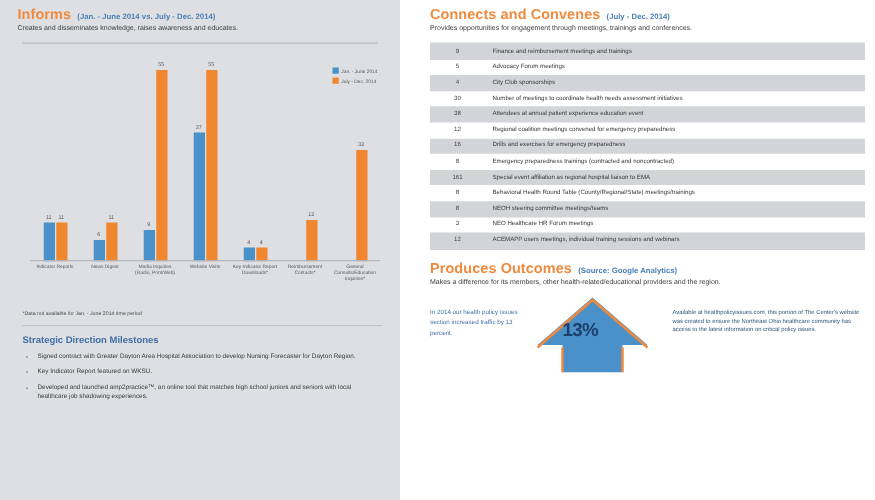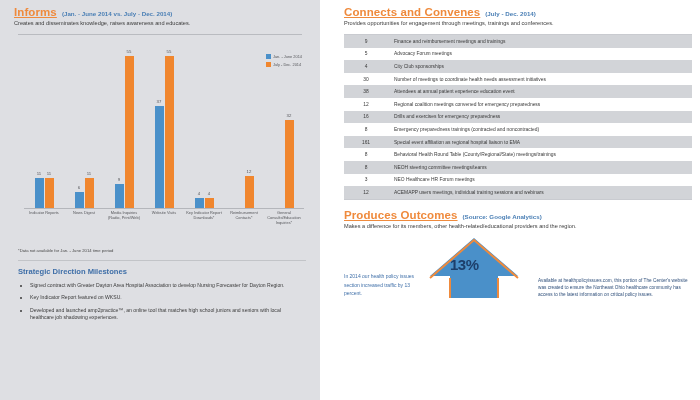--- a/index.html
+++ b/index.html
@@ -25,21 +25,20 @@
     background:#ffffff;
     padding:6px 8px 0 24px;
     position:relative;
   }
 
   
   .sec-head { display:flex; align-items:baseline; gap:5px; white-space:nowrap; }
   .sec-title {
     font-size:11.5px; font-weight:bold; color:#ef8a3c;
     letter-spacing:.1px;
-    text-decoration:underline;
   }
   .sec-sub { font-size:6.2px; color:#4a7fb5; font-weight:bold; }
   .sec-desc {
     font-size:5.6px; color:#3c3c3c; margin-top:2px; line-height:1.25;
   }
 
   
   .chart-wrap {
     margin-top:5px;
     height:215px;
@@ -101,21 +100,21 @@
     display:flex; align-items:center; height:12.6px;
     font-size:4.9px; color:#3a3a3a;
   }
   .row.alt { background:#d2d4d8; }
   .cell-num { width:44px; text-align:center; flex:none; }
   .cell-txt { flex:1; padding-left:6px; }
   .tbl-bottom { border-top:1px solid #c9cbd0; }
 
   
   .outcomes { margin-top:9px; }
-  .out-body { display:flex; margin-top:6px; align-items:flex-end; }
+  .out-body { display:flex; margin-top:6px; align-items:flex-start; }
   .out-left { width:78px; font-size:5px; color:#3f6fa8; line-height:1.7; padding-top:10px; }
   .out-mid { width:112px; position:relative; height:62px; }
   .out-right { flex:1; font-size:4.7px; color:#2f4f7a; line-height:1.5; padding-top:10px; padding-left:4px; }
 
   .arrow-svg { position:absolute; left:0; top:0; }
   .pct {
     position:absolute; left:28px; top:20px;
     font-size:15px; font-weight:bold; color:#1d3f6b; letter-spacing:-.5px;
   }
 </style>

